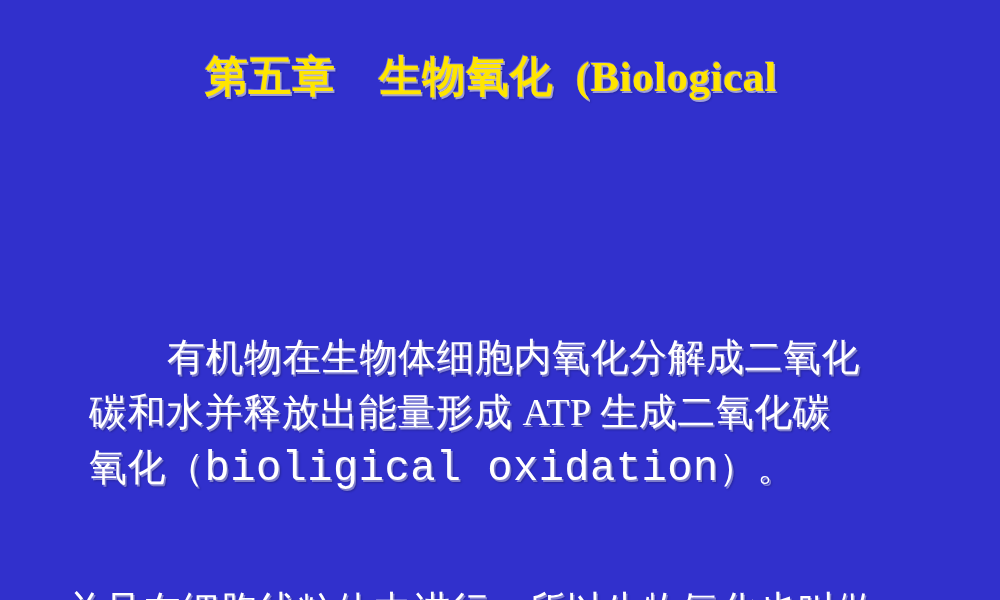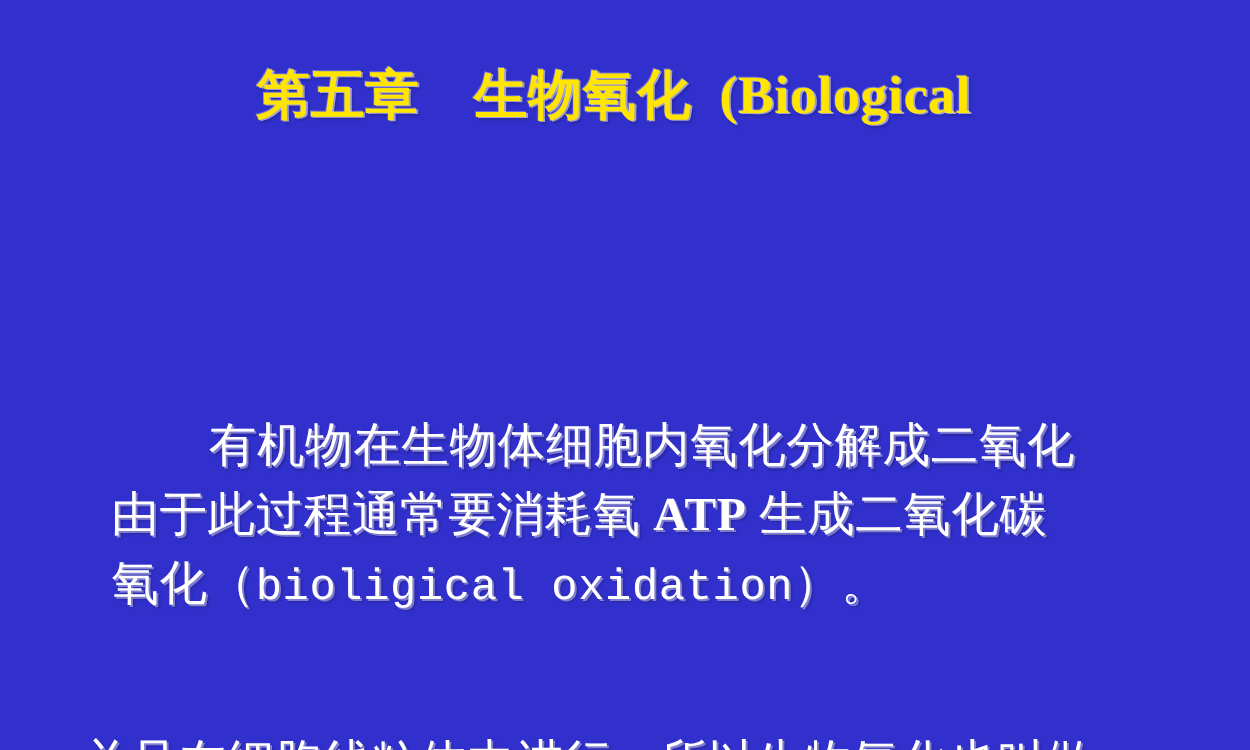--- a/index.html
+++ b/index.html
@@ -77,26 +77,25 @@
     line-height: 55px;
     letter-spacing: 0.5px;
     white-space: pre;
     text-shadow:
        1.6px 1.6px 0 rgba(255,255,255,0.40),
        2.6px 2.6px 2px rgba(0,0,0,0.22);
   }
   .body-line.indent { text-indent: 78px; }
   .mono {
     font-family: "Liberation Mono", "DejaVu Sans Mono", monospace;
-    font-size: 35px;
+    font-size: 42px;
     letter-spacing: 0.5px;
   }
   .serif-lat {
     font-family: "Liberation Serif", "DejaVu Serif", serif;
-    font-weight: bold;
   }
 
   
   .clipped-row {
     position: absolute;
     left: 66px;
     top: 585px;
     width: 920px;
     height: 15px;
     overflow: hidden;
@@ -115,21 +114,21 @@
 
   <div class="title-block">
     <div class="title-line l1">第五章　生物氧化  (Biological</div>
   </div>
 
 
   <div class="body-block">
 
     <div class="body-line indent"><span>有机物在生物体细胞内氧化分解成二氧化</span></div>
 
-    <div class="body-line"><span>由于此过程通常要消耗氧 </span><span class="serif-lat">ATP</span><span> 生成二氧化碳</span></div>
+    <div class="body-line"><span>碳和水并释放出能量形成 </span><span class="serif-lat">ATP</span><span> 生成二氧化碳</span></div>
 
     <div class="body-line"><span>氧化（</span><span class="mono">bioligical oxidation</span><span>）。</span></div>
 
 
   </div>
 
   <div class="clipped-row">
     <div class="body-line">并且在细胞线粒体中进行，所以生物氧化也叫做</div>
   </div>
 

